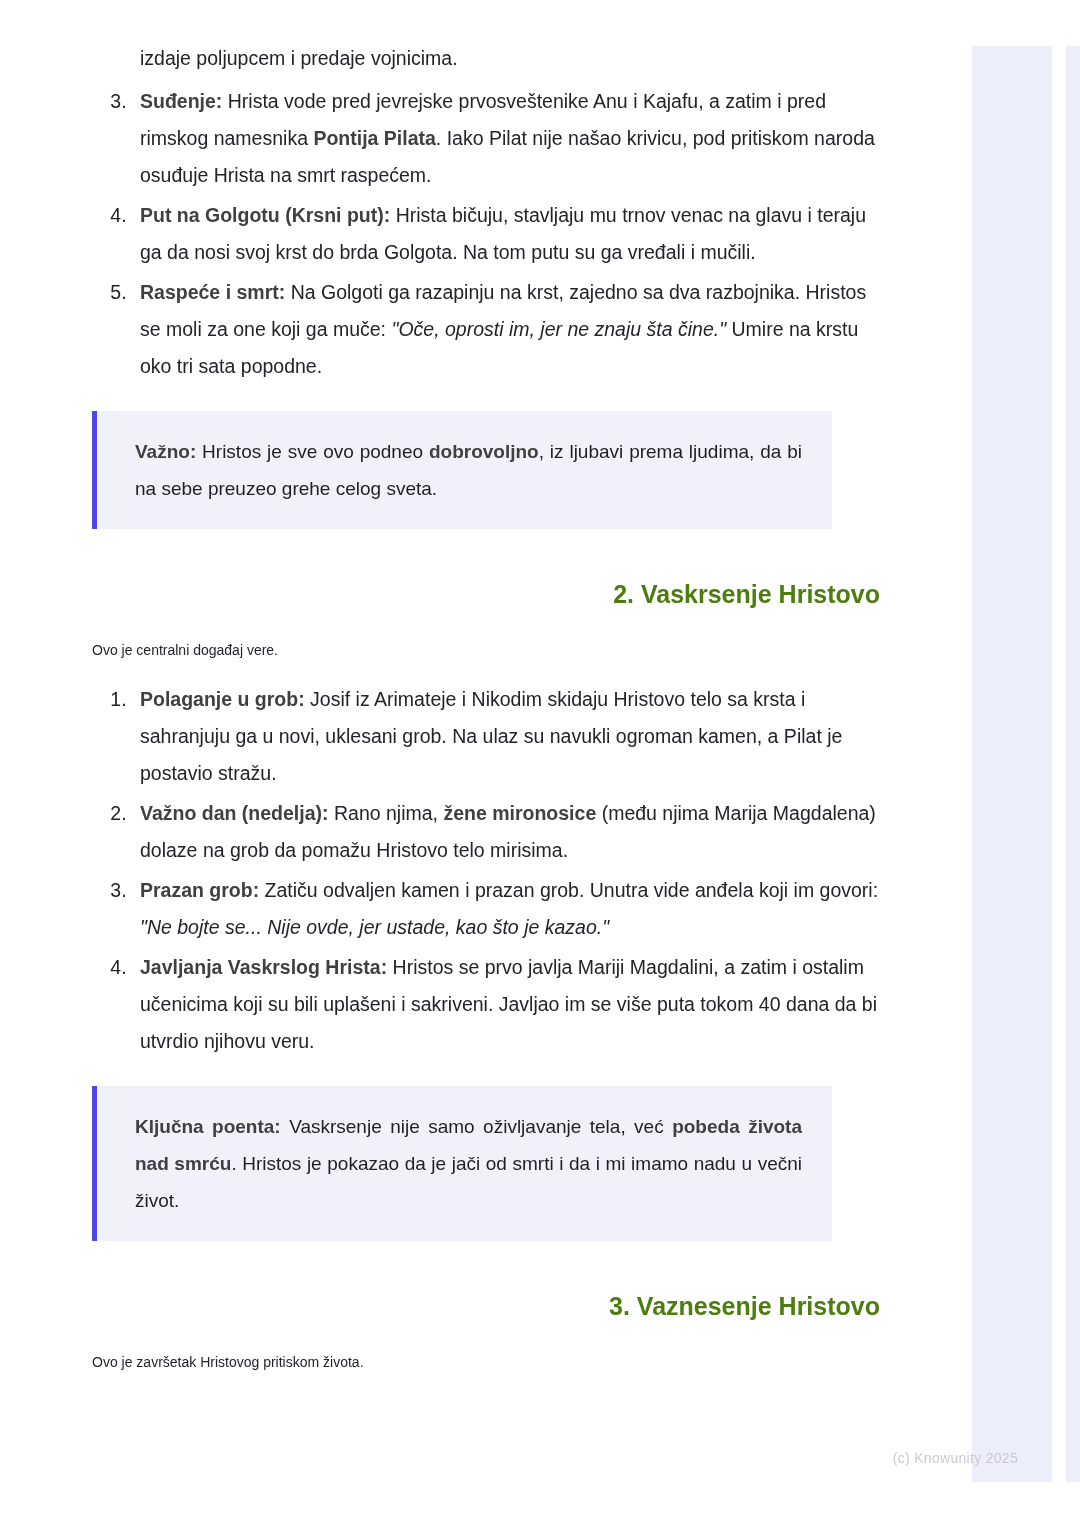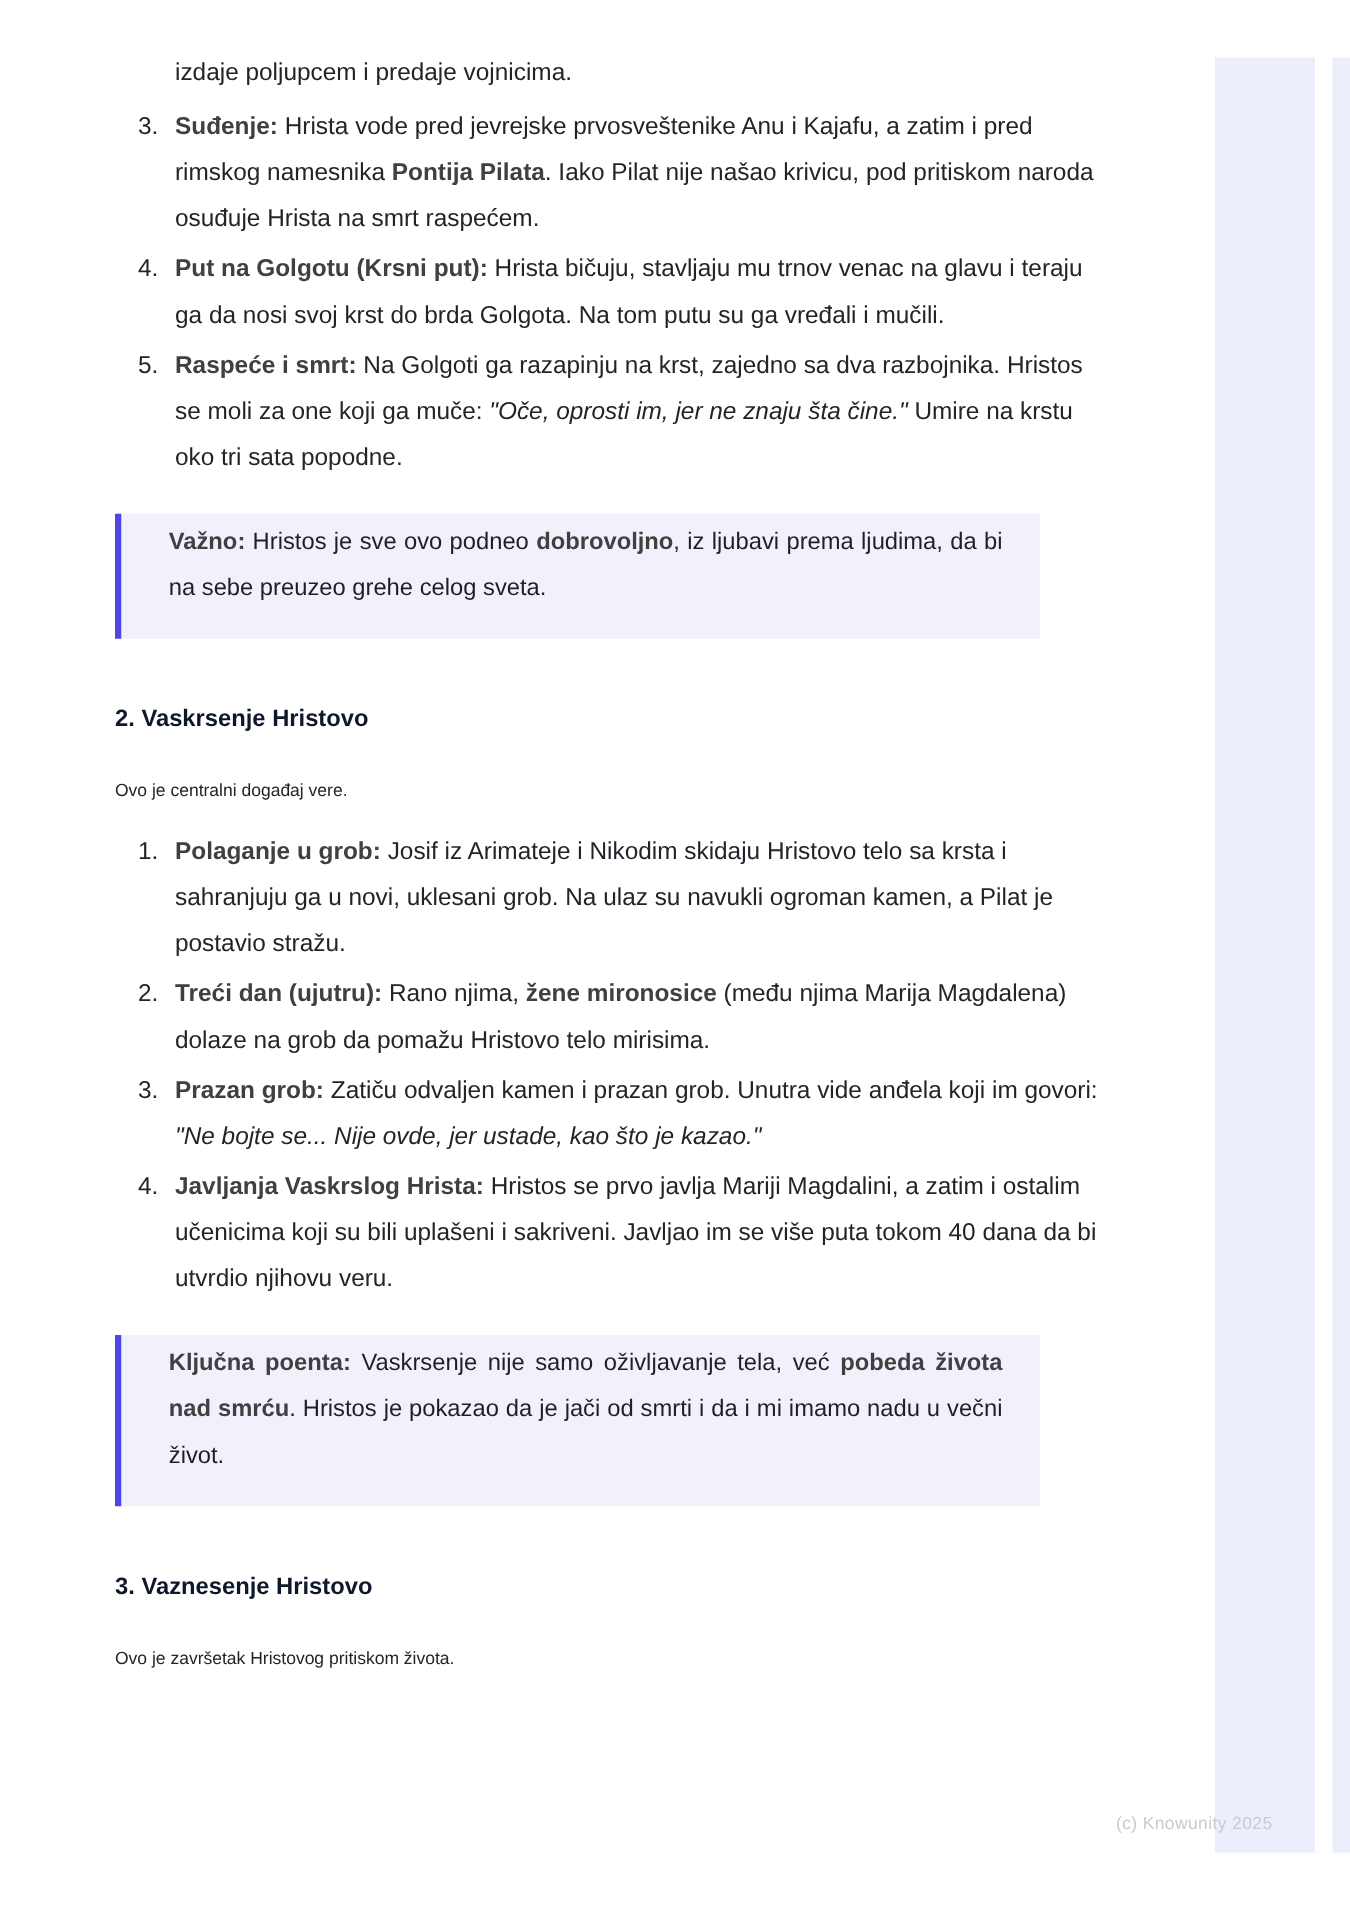--- a/index.html
+++ b/index.html
@@ -71,37 +71,38 @@
   }
 
   b, strong { font-weight: bold; color: #404040; }
   i, em { font-style: italic; }
 
   
   .callout {
     margin: 26px 0 0 0;
     background: #f1f1fb;
     border-left: 5px solid #4f46e5;
-    padding: 4px 30px 22px 38px;
+    padding: 22px 30px 22px 38px;
     width: 740px;
   }
   .callout p {
     margin: 0;
     font-size: 19px;
     line-height: 37px;
     text-align: justify;
     color: #1f1f26;
   }
 
   h2.section {
-    font-size: 19px;
+    font-size: 25px;
     line-height: 34px;
     font-weight: bold;
-    color: #0f172a;
+    color: #4d7c0f;
     margin: 48px 0 22px 0;
+    text-align: right;
   }
 
   p.body-text {
     font-size: 14px;
     line-height: 34px;
     margin: 0 0 14px 0;
     color: #23232a;
   }
 
   .watermark {
@@ -141,21 +142,21 @@
   </div>
 
   <h2 class="section">2. Vaskrsenje Hristovo</h2>
   <p class="body-text">Ovo je centralni događaj vere.</p>
 
   <ol class="doc-list" start="1">
     <li>
       <b>Polaganje u grob:</b><span> Josif iz Arimateje i Nikodim skidaju Hristovo telo sa krsta i sahranjuju ga u novi, uklesani grob. Na ulaz su navukli ogroman kamen, a Pilat je postavio stražu.</span>
     </li>
     <li>
-      <b>Treći dan (ujutru):</b><span> Rano njima, </span><b>žene mironosice</b><span> (među njima Marija Magdalena) dolaze na grob da pomažu Hristovo telo mirisima.</span>
+      <b>Važno dan (nedelja):</b><span> Rano njima, </span><b>žene mironosice</b><span> (među njima Marija Magdalena) dolaze na grob da pomažu Hristovo telo mirisima.</span>
     </li>
     <li>
       <b>Prazan grob:</b><span> Zatiču odvaljen kamen i prazan grob. Unutra vide anđela koji im govori: </span><i>"Ne bojte se... Nije ovde, jer ustade, kao što je kazao."</i>
     </li>
     <li>
       <b>Javljanja Vaskrslog Hrista:</b><span> Hristos se prvo javlja Mariji Magdalini, a zatim i ostalim učenicima koji su bili uplašeni i sakriveni. Javljao im se više puta tokom 40 dana da bi utvrdio njihovu veru.</span>
     </li>
   </ol>
 
   <div class="callout">

